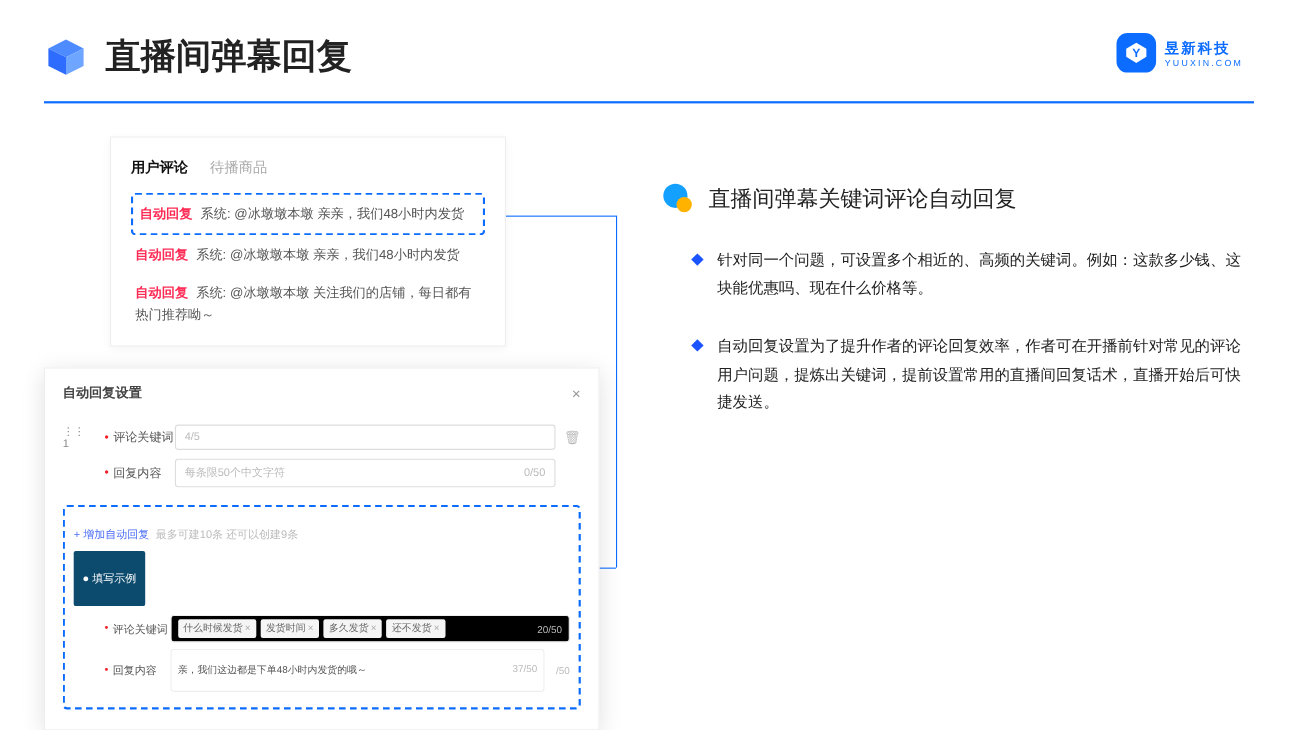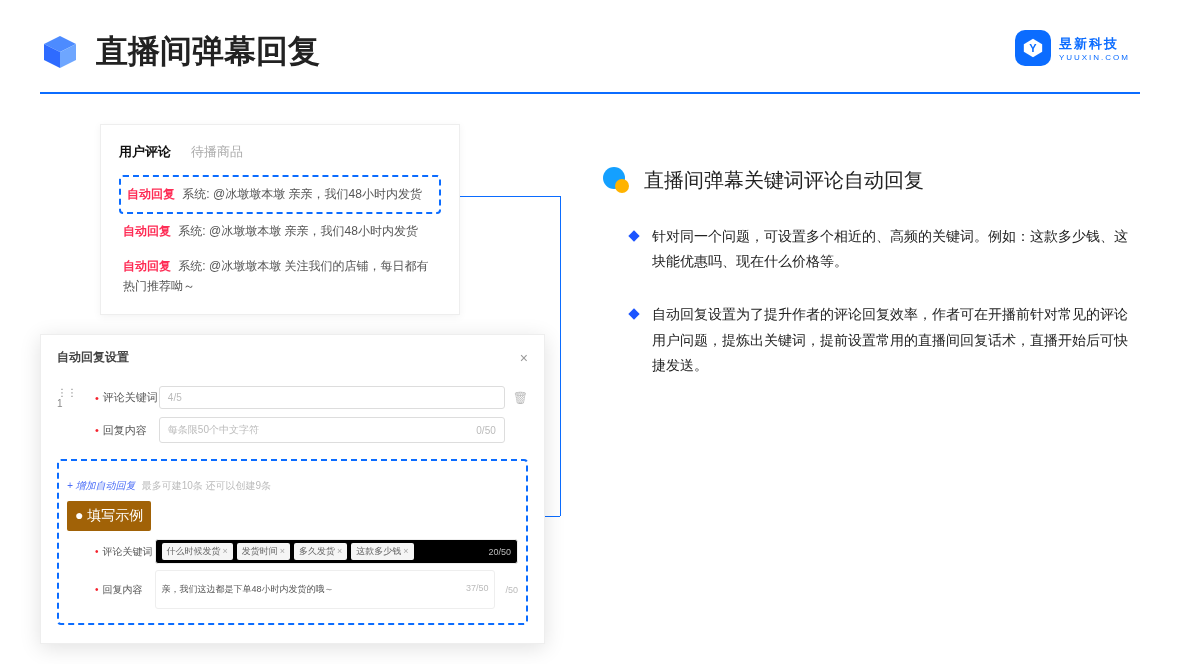--- a/index.html
+++ b/index.html
@@ -42,25 +42,25 @@
 .form-block { padding: 8px 0; }
 .form-row { display: flex; align-items: center; margin-bottom: 8px; font-size: 11px; }
 .row-idx { width: 20px; color: #888; font-size: 10px; }
 .dot-req { color: #f5222d; margin-right: 4px; }
 .field-label { width: 56px; color: #555; font-size: 11px; }
 .field-input { flex: 1; border: 1px solid #ddd; border-radius: 3px; padding: 5px 8px; font-size: 10px; color: #bbb; display: flex; justify-content: space-between; align-items: center; }
 .input-counter { color: #bbb; font-size: 10px; }
 .trash { margin-left: 8px; color: #bbb; font-size: 12px; }
 
 .add-link-row { display: flex; align-items: center; font-size: 10px; margin: 8px 0; }
-.add-link { color: #4a6cf7; cursor: pointer; font-style: italic; }
+.add-link { color: #4a6cf7; cursor: pointer; }
 .add-hint { color: #bbb; margin-left: 6px; }
 
 .example-box { border: 2px dashed #0b6cff; border-radius: 4px; padding: 10px 8px 8px 8px; }
-.example-badge { display: inline-block; background: #a16207; color: #fff; font-size: 14px; padding: 6px 8px; border-radius: 2px; margin-bottom: 8px; }
+.example-badge { display: inline-block; background: #0c4a6e; color: #fff; font-size: 10px; padding: 18px 8px; border-radius: 2px; margin-bottom: 8px; }
 .example-row { display: flex; align-items: center; font-size: 10px; margin-bottom: 6px; }
 .example-row .field-label { width: 52px; font-size: 10px; }
 .tag-input { flex: 1; border: 1px solid #eee; border-radius: 3px; padding: 3px 6px; display: flex; align-items: center; gap: 4px; background: #000000; }
 .tag { background: #f5f5f5; color: #666; font-size: 9px; padding: 2px 5px; border-radius: 2px; }
 .tag-close { color: #aaa; margin-left: 2px; }
 .ex-counter { color: #bbb; font-size: 9px; margin-left: auto; }
 .filled-input { flex: 1; border: 1px solid #eee; border-radius: 3px; padding: 12px 6px; font-size: 9px; color: #555; display: flex; justify-content: space-between; background: #fff; }
 
 
 .section-head { display: flex; align-items: center; margin-bottom: 28px; }
@@ -165,21 +165,21 @@
         </div>
         <div class="example-badge">● 填写示例</div>
         <div class="example-row">
           <span style="width:28px"></span>
           <span class="dot-req">•</span>
           <span class="field-label">评论关键词</span>
           <div class="tag-input">
             <span class="tag"><span>什么时候发货</span><span class="tag-close">×</span></span>
             <span class="tag"><span>发货时间</span><span class="tag-close">×</span></span>
             <span class="tag"><span>多久发货</span><span class="tag-close">×</span></span>
-            <span class="tag"><span>这款多少钱</span><span class="tag-close">×</span></span>
+            <span class="tag"><span>还不发货</span><span class="tag-close">×</span></span>
             <span class="ex-counter">20/50</span>
           </div>
         </div>
         <div class="example-row">
           <span style="width:28px"></span>
           <span class="dot-req">•</span>
           <span class="field-label">回复内容</span>
           <div class="filled-input">
             <span>亲，我们这边都是下单48小时内发货的哦～</span>
             <span class="ex-counter">37/50</span>

